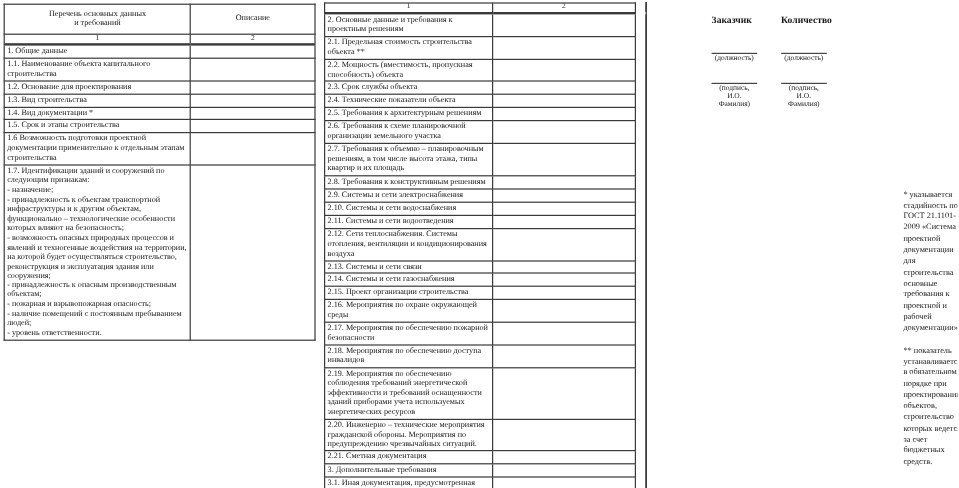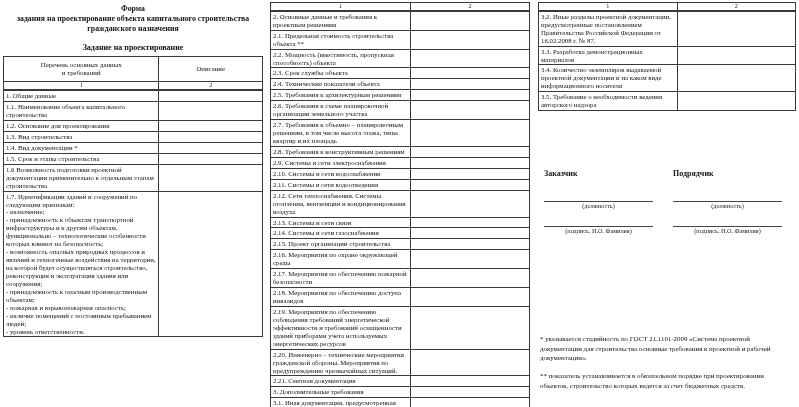--- a/index.html
+++ b/index.html
@@ -5,21 +5,21 @@
   html,body{margin:0;padding:0;background:#ffffff;}
   body{
     width:799px;height:407px;overflow:hidden;
     font-family:"Liberation Serif","DejaVu Serif",serif;
     color:#161616;
   }
   .page{display:flex;width:799px;height:407px;}
   .col{box-sizing:border-box;width:266px;overflow:hidden;}
   .col1{padding:3px 3px 0 3px;}
   .col2{padding:2px 2px 0 4px;}
-  .col3{padding:2px 2px 4px 6px;display:flex;flex-direction:column;gap:48px;}
+  .col3{padding:2px 2px 4px 6px;display:flex;flex-direction:row;gap:48px;}
 
   
   .doc-title{
     text-align:center;font-weight:bold;font-size:7.8px;line-height:1.3;
     white-space:pre-line;margin-top:1px;
   }
   .approve{width:142px;margin-left:118px;margin-top:7px;}
   .approve-heading{text-align:center;font-weight:bold;font-size:8px;letter-spacing:.3px;margin-bottom:9px;}
   .sig-field{margin-bottom:5px;}
   .sig-line{border-bottom:1px solid #444;height:7px;}
@@ -46,26 +46,22 @@
   
   .footnotes{margin-top:auto;font-size:6.9px;line-height:1.35;padding:0 4px 4px 2px;}
   .footnote{margin:0 0 9px 0;}
 </style>
 </head>
 <body>
 
 <div class="page">
 
   <section class="col col1">
-    <div class="doc-title">Форма
-задания на проектирование объекта капитального строительства
-гражданского назначения</div>
-
-
-    <div class="table-heading">Задание на проектирование</div>
+
+
 
     <table class="t1">
       <colgroup>
           <col class="c1">
           <col class="c2">
         </colgroup>
       <tbody>
           <tr class="hdr">
         <td>Перечень основных данных
 и требований</td>
@@ -269,21 +265,21 @@
         <div class="sig-field">
           <div class="sig-line"></div>
           <div class="sig-cap">(должность)</div>
         </div>
         <div class="sig-field">
           <div class="sig-line"></div>
           <div class="sig-cap">(подпись, И.О. Фамилия)</div>
         </div>
       </div>
       <div class="sign-block">
-        <div class="sign-heading">Подрядчик</div>
+        <div class="sign-heading">Количество</div>
         <div class="sig-field">
           <div class="sig-line"></div>
           <div class="sig-cap">(должность)</div>
         </div>
         <div class="sig-field">
           <div class="sig-line"></div>
           <div class="sig-cap">(подпись, И.О. Фамилия)</div>
         </div>
       </div>
     </div>

